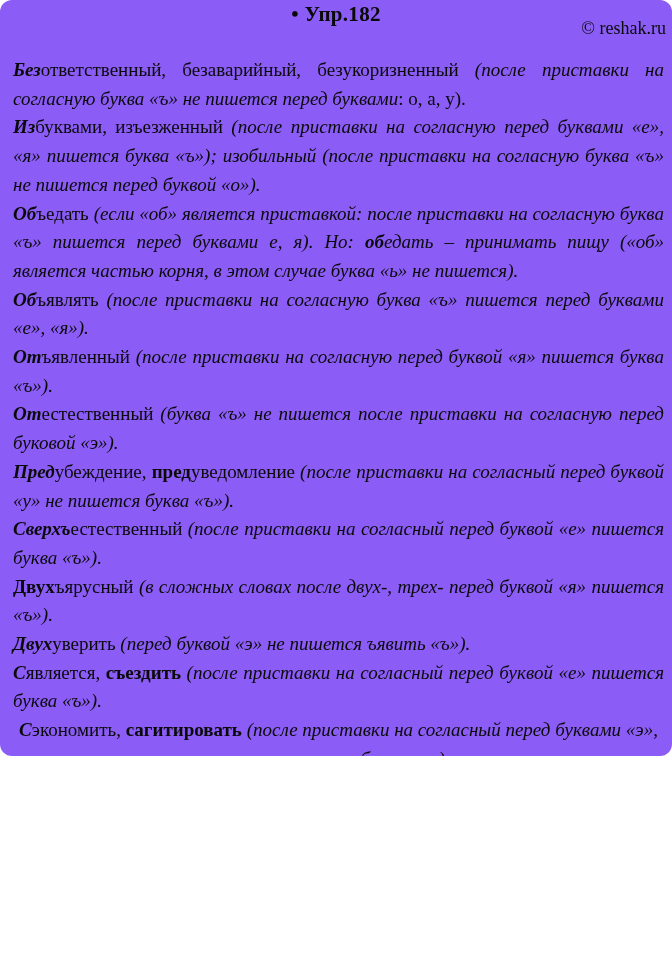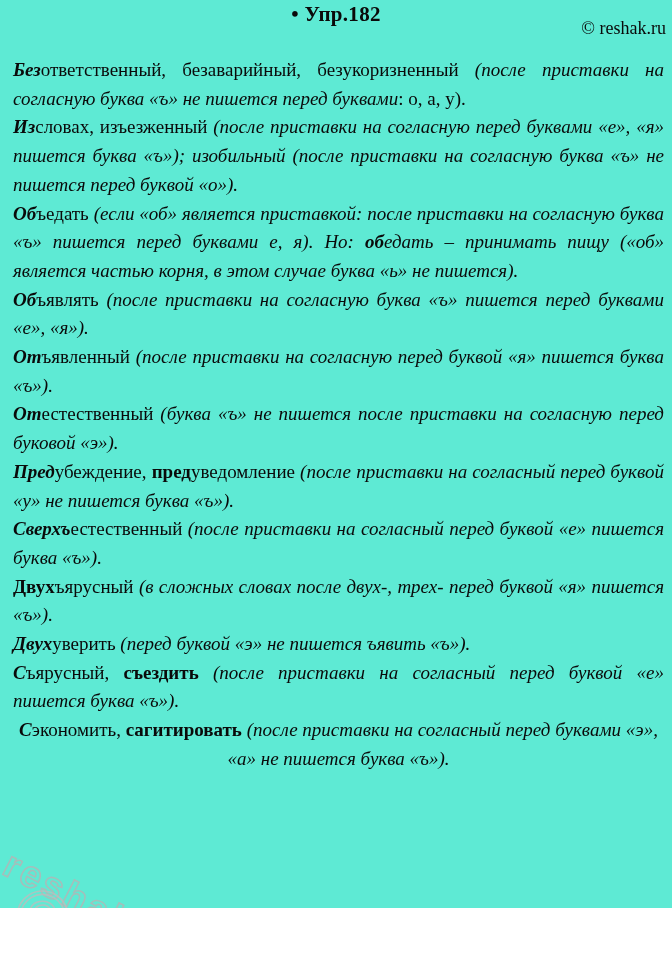--- a/index.html
+++ b/index.html
@@ -3,25 +3,26 @@
 <meta charset="utf-8">
 <style>
   html, body {
     margin: 0;
     padding: 0;
     background: #ffffff;
   }
   .page {
     position: relative;
     width: 672px;
-    height: 908px;
-    background: #5eead4;
+    height: 756px;
+    background: #8b5cf6;
     overflow: hidden;
     font-family: "Liberation Serif", serif;
     color: #0a0a0a;
+    border-radius: 12px;
   }
   .header-title {
     padding-top: 2px;
     text-align: center;
     font-size: 21px;
     font-weight: bold;
     letter-spacing: 0.3px;
   }
   .copyright {
     position: absolute;
@@ -90,30 +91,30 @@
 <body>
 
 <div class="page">
 
   <div class="header-title">• Упр.182</div>
 
   <div class="copyright">© reshak.ru</div>
 
   <main class="solution" id="solution-text">
       <p><span class="s-bi">Без</span><span class="s-r">ответственный, безаварийный, безукоризненный </span><span class="s-i">(после приставки на согласную буква «ъ» не пишется перед буквами</span><span class="s-r">: о, а, у).</span></p>
-      <p><span class="s-bi">Из</span><span class="s-r">словах, изъезженный </span><span class="s-i">(после приставки на согласную перед буквами «е», «я» пишется буква «ъ»); изобильный (после приставки на согласную буква «ъ» не пишется перед буквой «о»).</span></p>
+      <p><span class="s-bi">Из</span><span class="s-r">буквами, изъезженный </span><span class="s-i">(после приставки на согласную перед буквами «е», «я» пишется буква «ъ»); изобильный (после приставки на согласную буква «ъ» не пишется перед буквой «о»).</span></p>
       <p><span class="s-bi">Об</span><span class="s-r">ъедать </span><span class="s-i">(если «об» является приставкой: после приставки на согласную буква «ъ» пишется перед буквами е, я). Но: </span><span class="s-bi">об</span><span class="s-i">едать – принимать пищу («об» является частью корня, в этом случае буква «ь» не пишется).</span></p>
       <p><span class="s-bi">Об</span><span class="s-r">ъявлять </span><span class="s-i">(после приставки на согласную буква «ъ» пишется перед буквами «е», «я»).</span></p>
       <p><span class="s-bi">От</span><span class="s-r">ъявленный </span><span class="s-i">(после приставки на согласную перед буквой «я» пишется буква «ъ»).</span></p>
       <p><span class="s-bi">От</span><span class="s-r">естественный </span><span class="s-i">(буква «ъ» не пишется после приставки на согласную перед буковой «э»).</span></p>
       <p><span class="s-bi">Пред</span><span class="s-r">убеждение, </span><span class="s-b">пред</span><span class="s-r">уведомление </span><span class="s-i">(после приставки на согласный перед буквой «у» не пишется буква «ъ»).</span></p>
       <p><span class="s-bi">Сверхъ</span><span class="s-r">естественный </span><span class="s-i">(после приставки на согласный перед буквой «е» пишется буква «ъ»).</span></p>
       <p><span class="s-b">Двух</span><span class="s-r">ъярусный </span><span class="s-i">(в сложных словах после двух-, трех- перед буквой «я» пишется «ъ»).</span></p>
       <p><span class="s-bi">Двух</span><span class="s-r">уверить </span><span class="s-i">(перед буквой «э» не пишется ъявить «ъ»).</span></p>
-      <p><span class="s-bi">С</span><span class="s-r">ъярусный, </span><span class="s-b">съездить </span><span class="s-i">(после приставки на согласный перед буквой «е» пишется буква «ъ»).</span></p>
+      <p><span class="s-bi">С</span><span class="s-r">является, </span><span class="s-b">съездить </span><span class="s-i">(после приставки на согласный перед буквой «е» пишется буква «ъ»).</span></p>
       <p><span class="s-bi">С</span><span class="s-r">экономить, </span><span class="s-b">сагитировать </span><span class="s-i">(после приставки на согласный перед буквами «э», «а» не пишется буква «ъ»).</span></p>
     </main>
 
   <div class="watermark" aria-hidden="true">
     <span class="wm-text">reshak</span>
     <span class="wm-copyright">©</span>
   </div>
 
 </div>
 

